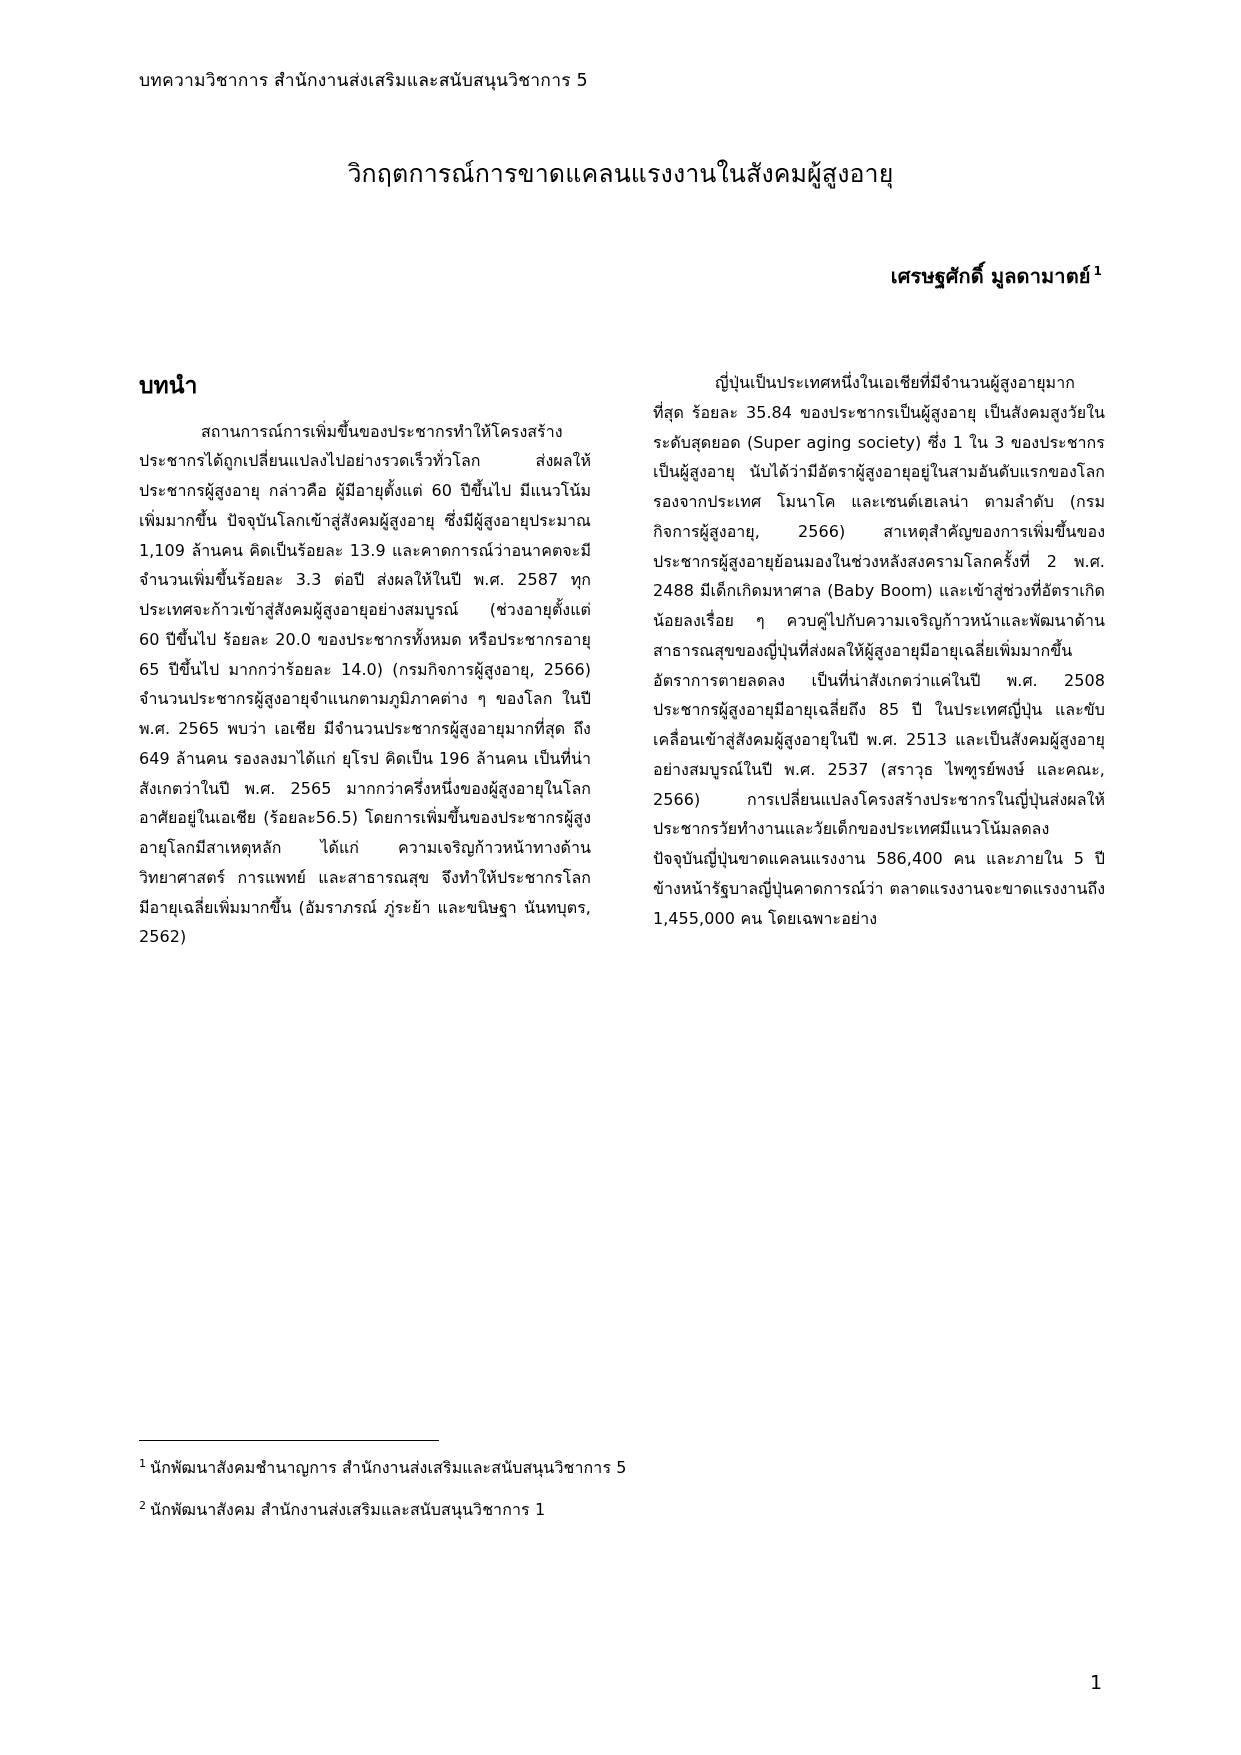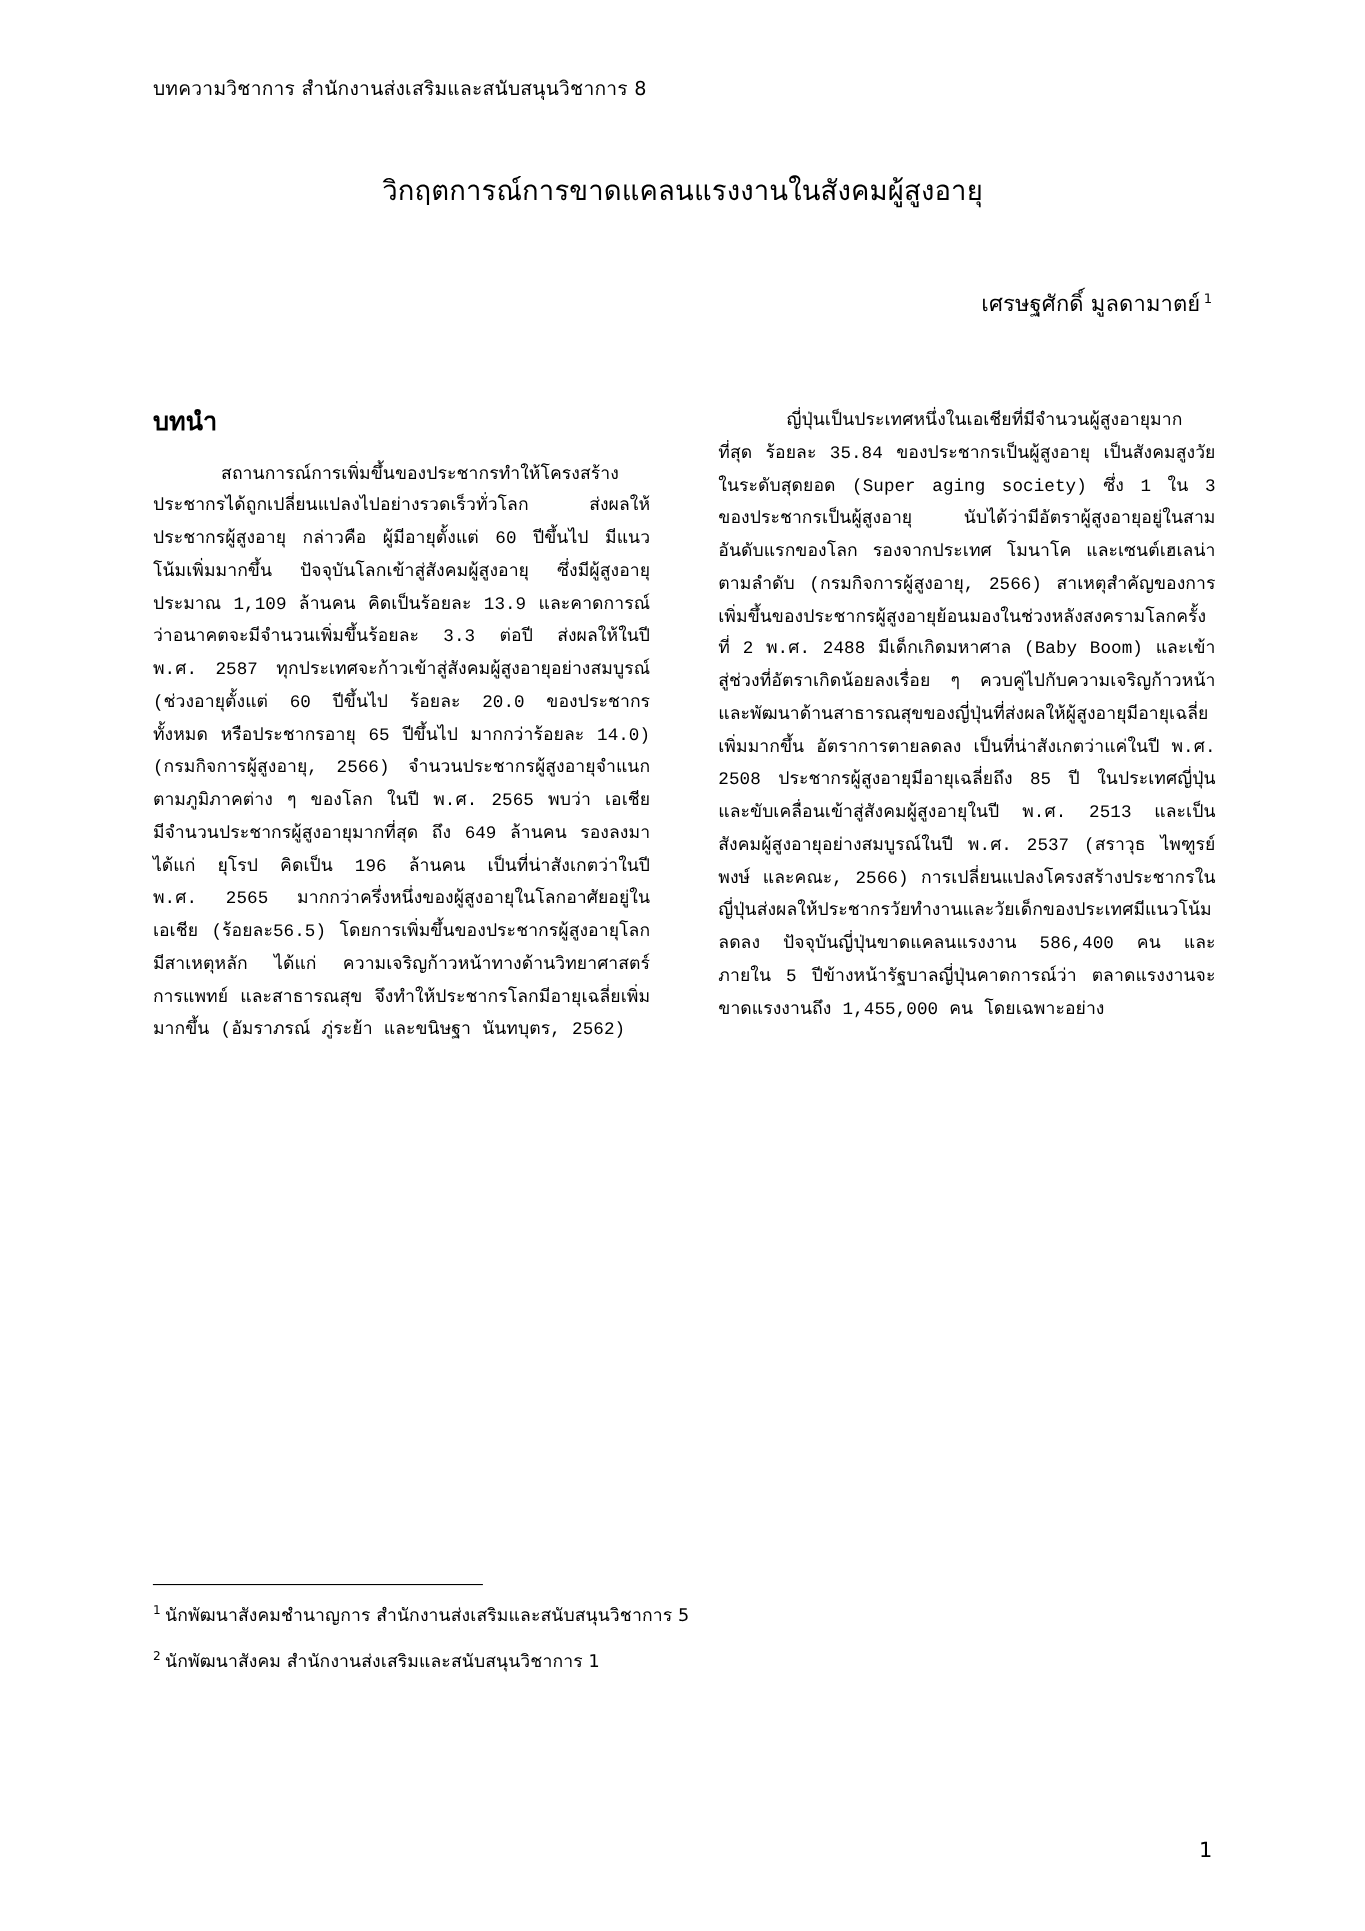--- a/index.html
+++ b/index.html
@@ -47,37 +47,37 @@
     position: absolute;
     top: 258px;
     right: 139px;
     text-align: right;
     width: 560px;
   }
   .author-line {
     font-size: 20px;
     line-height: 1.85;
     letter-spacing: 0.1px;
+    font-weight: bold;
   }
   .author-line sup {
     font-size: 12px;
     vertical-align: super;
     margin-left: 3px;
   }
   .columns {
     position: absolute;
     top: 368px;
     left: 139px;
     width: 966px;
     display: flex;
     gap: 62px;
   }
   .col {
     width: 452px;
-    font-family: Liberation Mono, monospace;
   }
   .section-head {
     font-size: 23px;
     font-weight: bold;
     margin: 0 0 14px 0;
     line-height: 1.5;
   }
   p.body {
     margin: 0;
     font-size: 16px;
@@ -117,21 +117,21 @@
     right: 139px;
     bottom: 62px;
     font-size: 19px;
   }
 </style>
 </head>
 <body>
 
 <div class="page">
 
-  <div class="running-head">บทความวิชาการ สำนักงานส่งเสริมและสนับสนุนวิชาการ 8</div>
+  <div class="running-head">บทความวิชาการ สำนักงานส่งเสริมและสนับสนุนวิชาการ 5</div>
 
   <div class="title-block">
     <div class="title-line">วิกฤตการณ์การขาดแคลนแรงงานในสังคมผู้สูงอายุ</div>
   </div>
 
   <div class="authors">
     <div class="author-line">
       <span>เศรษฐศักดิ์ มูลดามาตย์</span><sup>1</sup>
     </div>
   </div>

